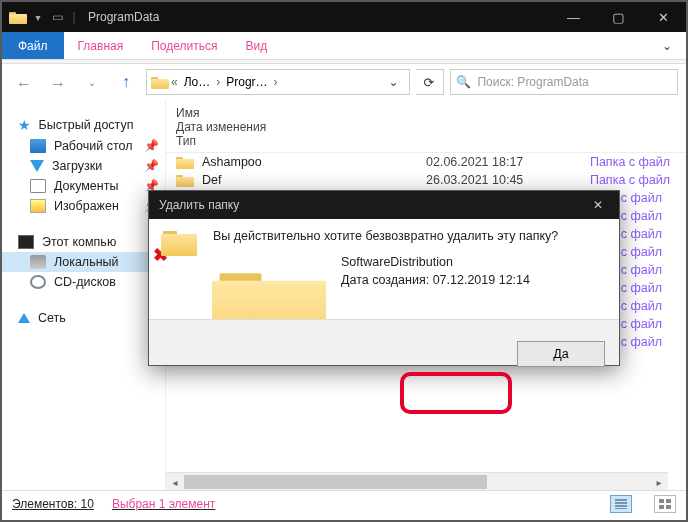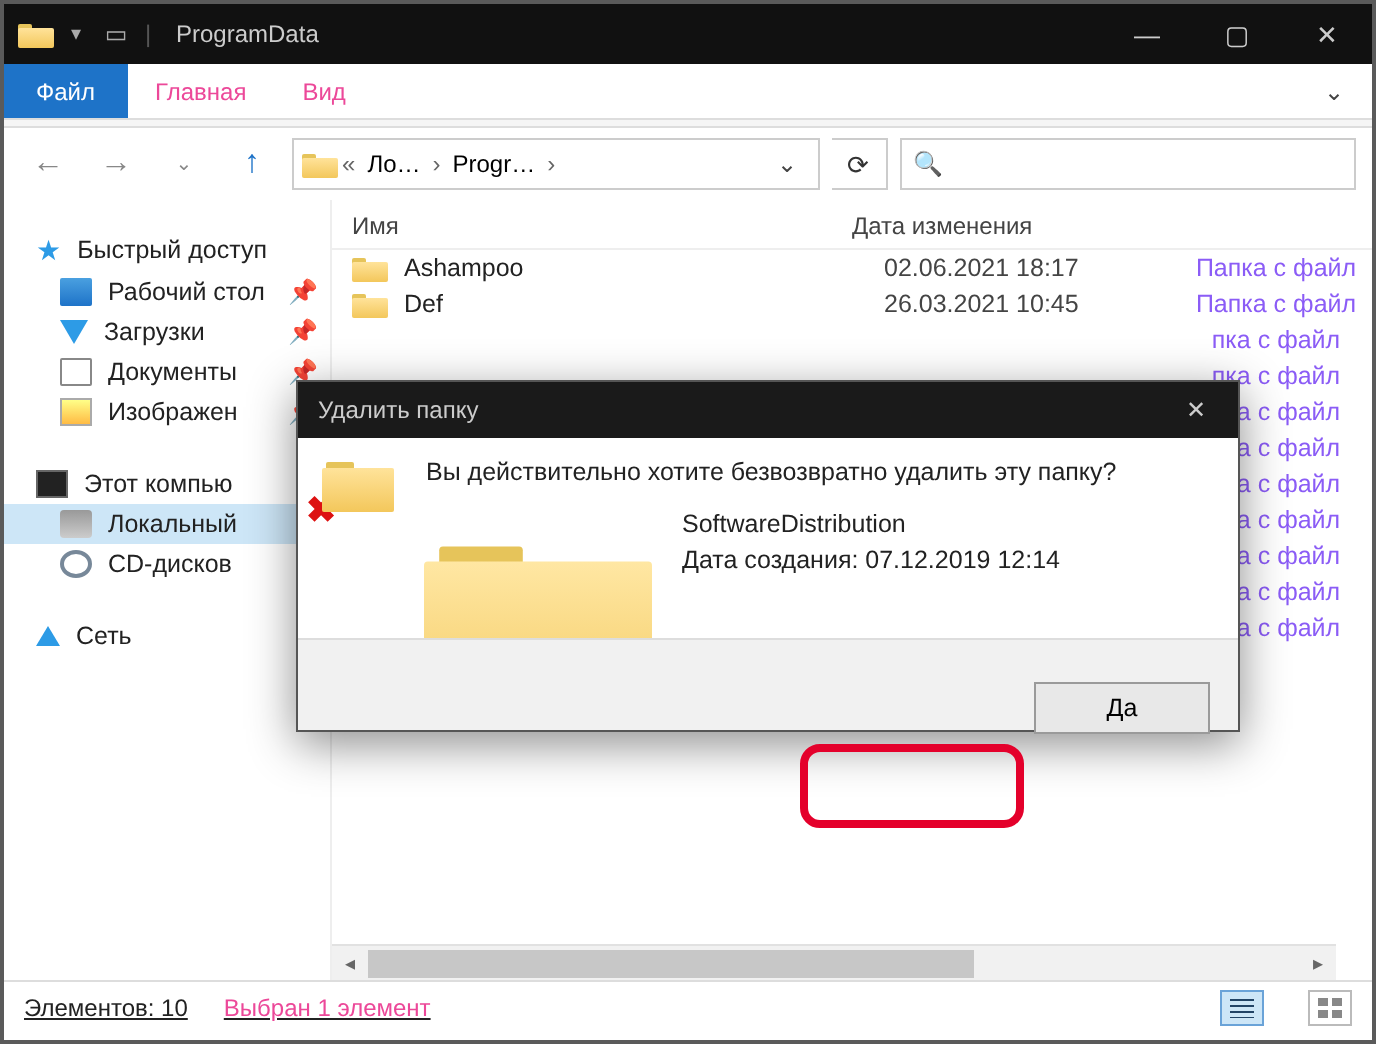--- a/index.html
+++ b/index.html
@@ -33,28 +33,28 @@
 
   
   .body { position: relative; display: flex; height: 390px; background: #fff; }
   .side { width: 164px; border-right: 1px solid #eee; padding: 8px 0; font-size: 12.5px; color: #222; overflow: hidden; }
   .side .item { display: flex; align-items: center; gap: 8px; padding: 3px 0 3px 28px; white-space: nowrap; }
   .side .item.head { padding-left: 16px; font-weight: 400; margin-top: 6px; }
   .side .item.selected { background: #cde6f7; }
   .side .gap { height: 10px; }
 
   .main { flex: 1; position: relative; overflow: hidden; }
-  .cols { display: flex; font-size: 12px; color: #444; padding: 6px 0 4px 10px; border-bottom: 1px solid #eee; }
+  .cols { display: flex; font-size: 12px; color: #444; padding: 6px 0 4px 10px; border-bottom: 1px solid #eee; flex-direction: column; }
   .cols .c1 { width: 250px; }
   .cols .c2 { width: 148px; }
   .cols .c3 { flex: 1; }
   .rows { font-size: 12.5px; color: #222; }
   .row { display: flex; align-items: center; padding: 2px 0 2px 10px; }
   .row .c1 { width: 250px; display: flex; align-items: center; gap: 8px; }
-  .row .c2 { width: 148px; color: #444; margin-left: 16px; }
+  .row .c2 { width: 148px; color: #444; }
   .row .c3 { flex: 1; color: #8b5cf6; white-space: nowrap; text-align: center; }
   .row.peek .c1 { visibility: hidden; }
   .row.peek .c2 { visibility: hidden; }
 
   .hscroll { position: absolute; left: 164px; right: 18px; bottom: 0; height: 18px; background: #f1f1f1; border-top: 1px solid #e1e1e1; display: flex; align-items: center; }
   .hscroll .track { flex: 1; height: 14px; position: relative; margin: 0 18px; }
   .hscroll .thumb { position: absolute; left: 0; width: 65%; height: 14px; background: #c7c7c7; }
   .hscroll .arrow { position: absolute; top: 0; width: 18px; height: 18px; display: flex; align-items: center; justify-content: center; color: #666; font-size: 10px; }
   .hscroll .arrow.left { left: 0; } .hscroll .arrow.right { right: 0; }
 
@@ -121,20 +121,21 @@
     <div class="winctl">
       <div>—</div>
       <div>▢</div>
       <div>✕</div>
     </div>
   </div>
 
   <div class="ribbon">
     <div class="file-tab">Файл</div>
     <div class="tab">Главная</div>
+    <div class="tab">Поделиться</div>
     <div class="tab">Вид</div>
     <div class="spacer" style="flex:1"></div>
     <div class="tab" style="color:#444">⌄</div>
   </div>
   <div class="ribbon-strip"></div>
 
   <div class="addr">
     <div class="navbtn">←</div>
     <div class="navbtn">→</div>
     <div class="navbtn" style="font-size:10px">⌄</div>
@@ -144,20 +145,21 @@
       <span class="sep">«</span>
       <span class="crumb">Ло…</span>
       <span class="sep">›</span>
       <span class="crumb">Progr…</span>
       <span class="sep">›</span>
       <span class="carv">⌄</span>
     </div>
     <div class="refresh">⟳</div>
     <div class="searchbox">
       <span style="color:#555">🔍</span>
+      <span>Поиск: ProgramData</span>
     </div>
   </div>
 
   <div class="body">
 
     <div class="side">
       <div class="item head">
           <span class="star">★</span>
           <span>Быстрый доступ</span>
         </div>
@@ -198,20 +200,21 @@
       <div class="item head">
           <span class="net"></span>
           <span>Сеть</span>
         </div>
     </div>
 
     <div class="main">
       <div class="cols">
         <div class="c1">Имя</div>
         <div class="c2">Дата изменения</div>
+        <div class="c3">Тип</div>
       </div>
       <div class="rows" id="rows">
           <div class="row">
             <div class="c1">
               <span class="folder-s"></span>
               <span>Ashampoo</span>
             </div>
             <div class="c2">02.06.2021 18:17</div>
             <div class="c3">Папка с файл</div>
           </div>

